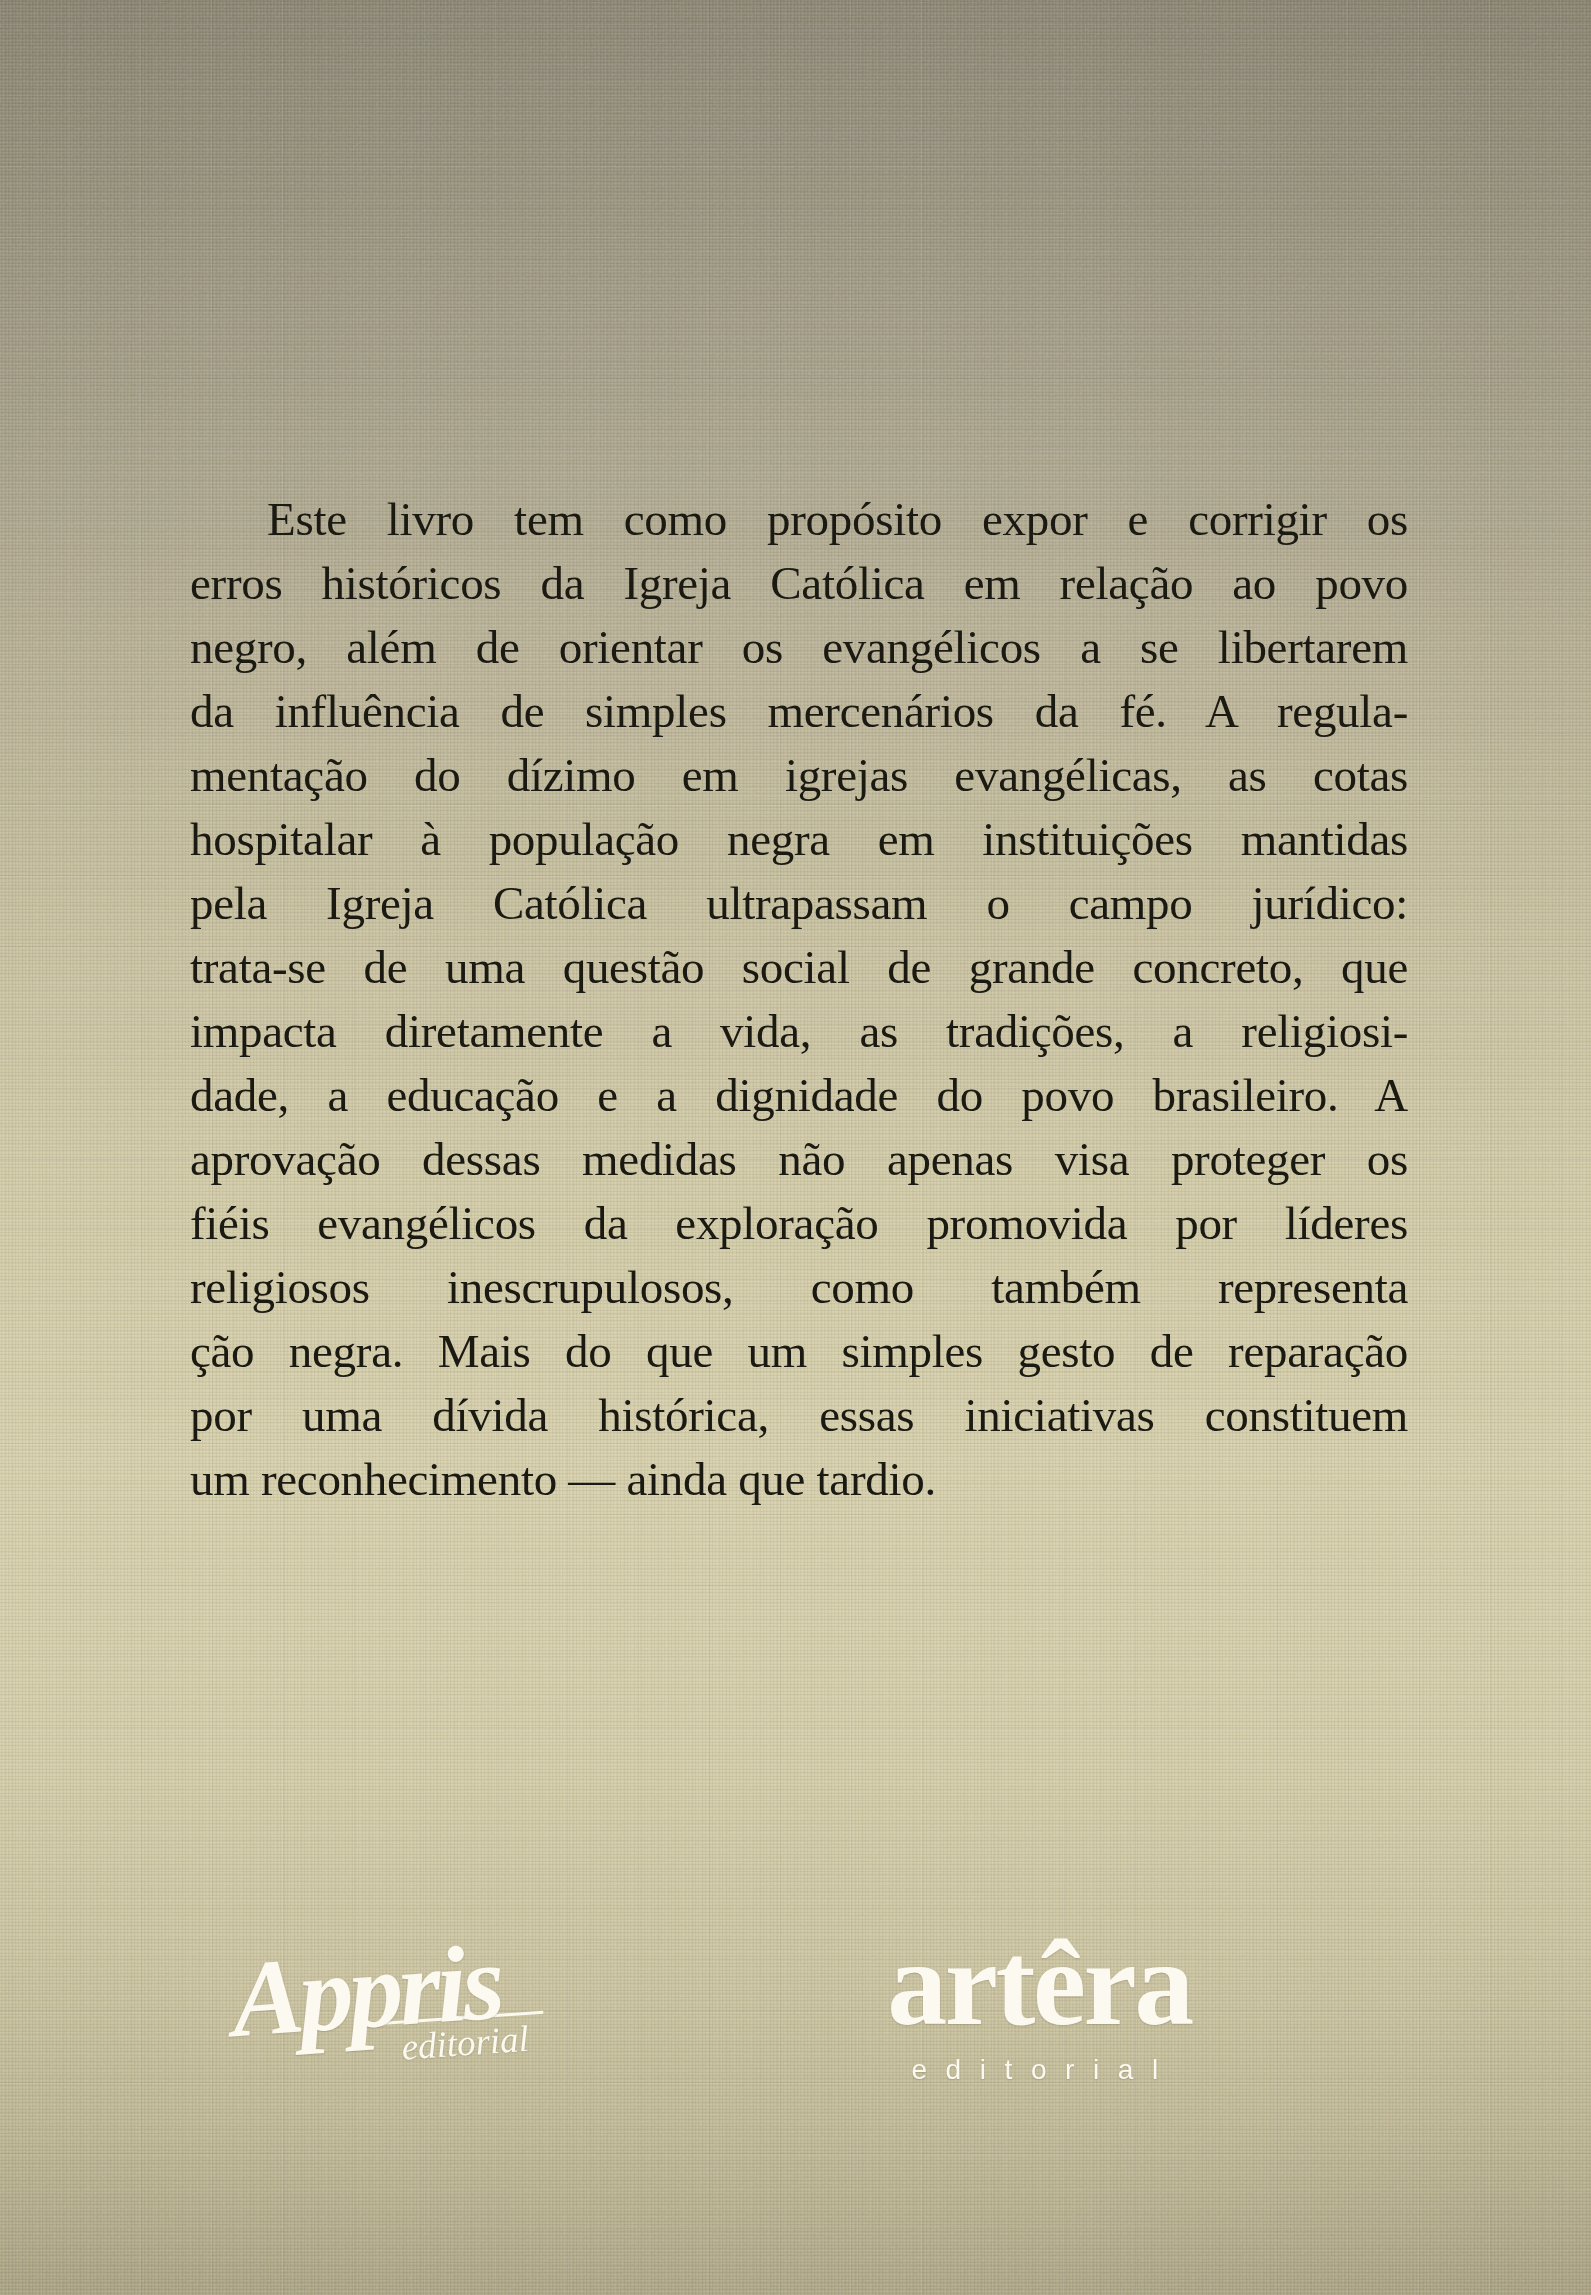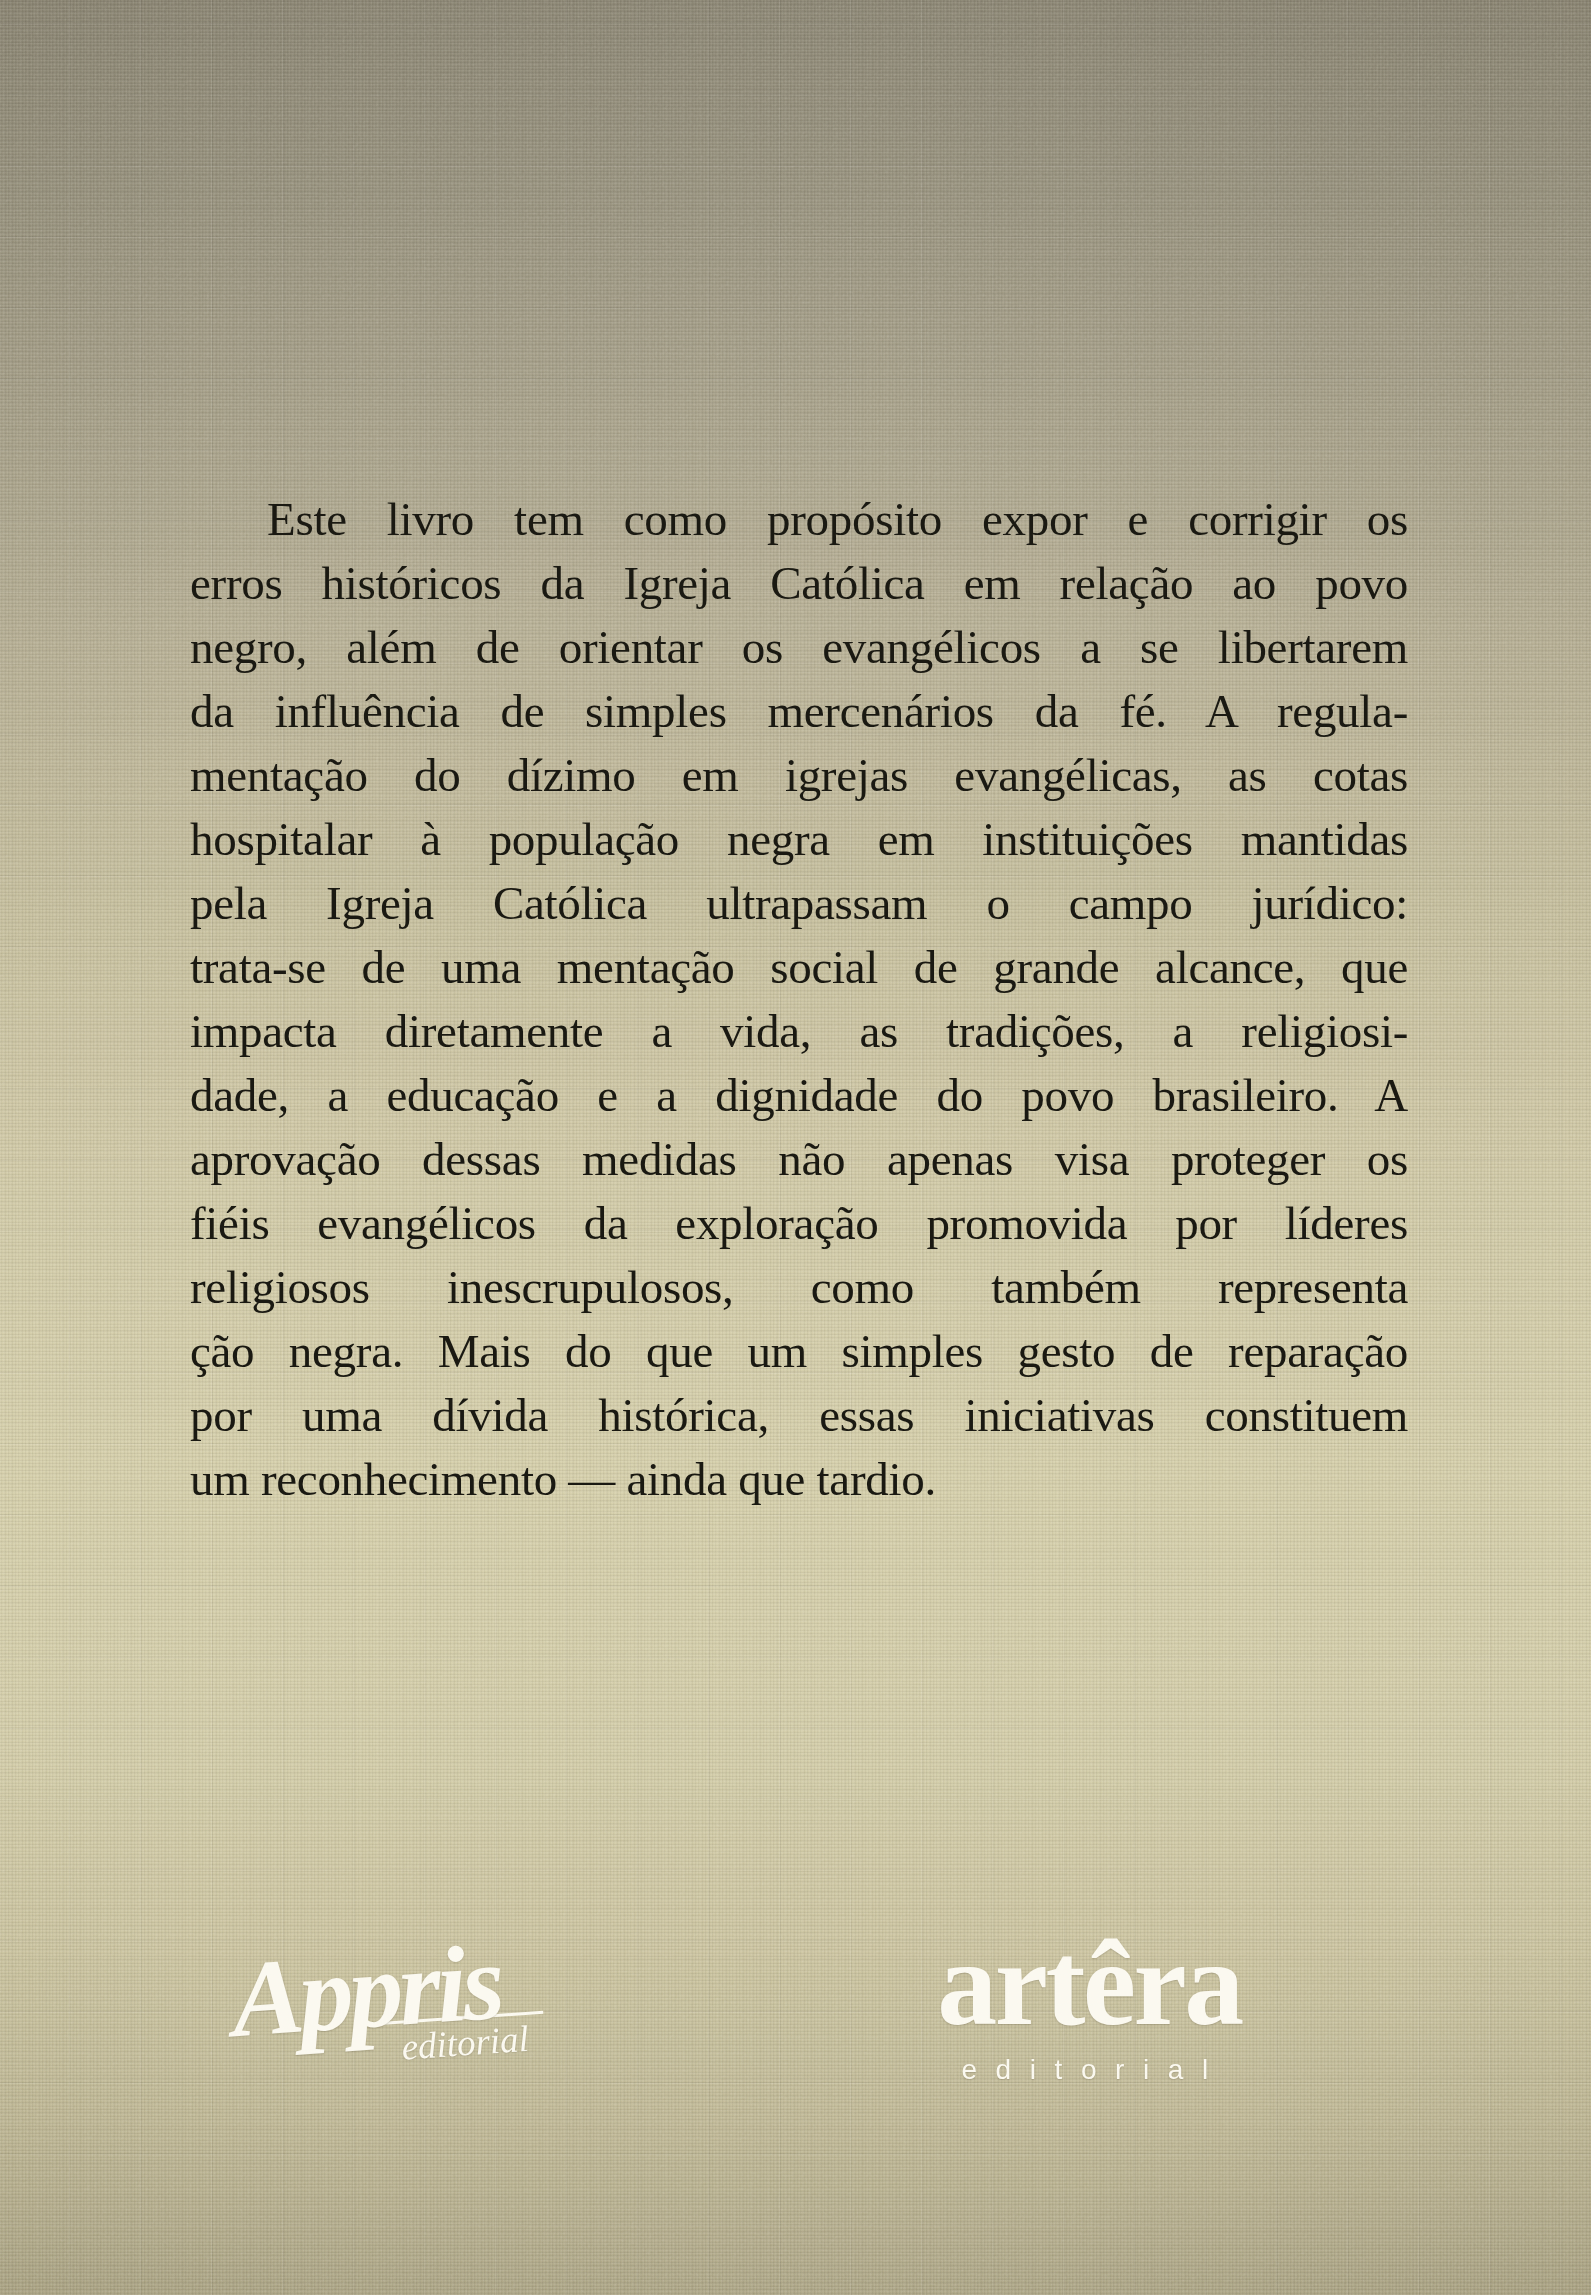--- a/index.html
+++ b/index.html
@@ -65,21 +65,21 @@
   .appris .appris-sub{
     font-family:"Liberation Serif", serif;
     font-style:italic;font-weight:400;
     font-size:37px;line-height:1;
     margin:-22px 0 0 150px;
     border-top:3.4px solid var(--logo,#fbf9f0);
     padding-top:5px;
     width:160px;text-align:center;
   }
   .artera{
-    left:912px;top:1924px;width:355px;text-align:center;
+    left:862px;top:1924px;width:355px;text-align:center;
     text-shadow:0 0.8px 1.7px rgba(90,85,60,0.25);
   }
   .artera .artera-name{
     font-family:"Liberation Serif", serif;
     font-weight:700;
     font-size:120px;line-height:1;
     letter-spacing:-2.5px;
   }
   .artera .artera-sub{
     font-family:"Liberation Sans", sans-serif;
@@ -106,21 +106,21 @@
   <div class="weave"></div>
 
   <div class="synopsis">
       <div class="line">Este livro tem como propósito expor e corrigir os</div>
       <div class="line">erros históricos da Igreja Católica em relação ao povo</div>
       <div class="line">negro, além de orientar os evangélicos a se libertarem</div>
       <div class="line">da influência de simples mercenários da fé. A regula-</div>
       <div class="line">mentação do dízimo em igrejas evangélicas, as cotas</div>
       <div class="line">hospitalar à população negra em instituições mantidas</div>
       <div class="line">pela Igreja Católica ultrapassam o campo jurídico:</div>
-      <div class="line">trata-se de uma mentação social de grande alcance, que</div>
+      <div class="line">trata-se de uma questão social de grande concreto, que</div>
       <div class="line">impacta diretamente a vida, as tradições, a religiosi-</div>
       <div class="line">dade, a educação e a dignidade do povo brasileiro. A</div>
       <div class="line">aprovação dessas medidas não apenas visa proteger os</div>
       <div class="line">fiéis evangélicos da exploração promovida por líderes</div>
       <div class="line">religiosos inescrupulosos, como também representa</div>
       <div class="line">ção negra. Mais do que um simples gesto de reparação</div>
       <div class="line">por uma dívida histórica, essas iniciativas constituem</div>
       <div class="line">um reconhecimento — ainda que tardio.</div>
     </div>
 

